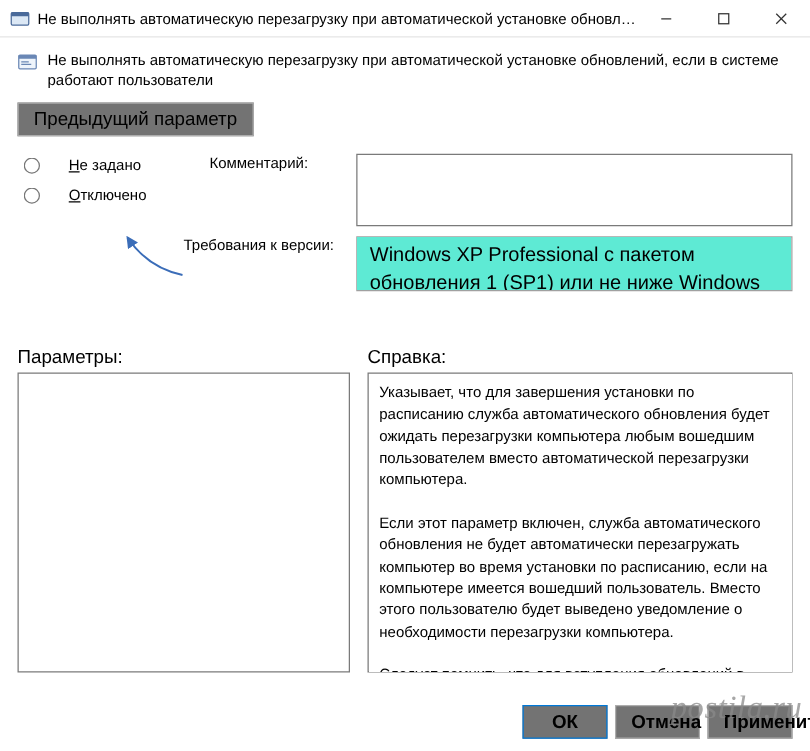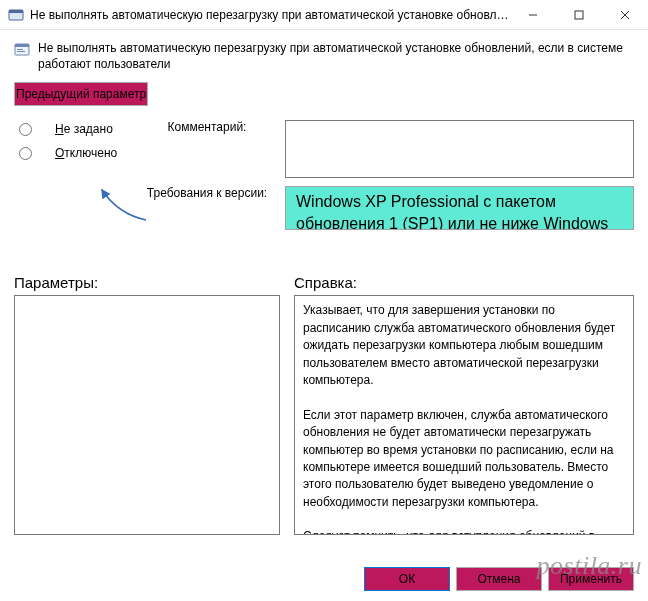--- a/index.html
+++ b/index.html
@@ -47,23 +47,23 @@
   .heading-row { display: flex; align-items: flex-start; gap: 8px; margin-bottom: 10px; }
   .heading-icon {
     width: 16px; height: 16px;
     margin-top: 2px;
     flex-shrink: 0;
   }
   .heading-text { font-size: 12px; line-height: 1.35; }
   .nav-row { display: flex; gap: 10px; margin: 6px 0 14px 0; }
   .btn {
     border: 1px solid #adadad;
-    background: #be185d;
-    padding: 4px 1px;
-    font-size: 12px;
+    background: #737373;
+    padding: 4px 12px;
+    font-size: 15px;
     font-family: inherit;
     cursor: pointer;
   }
   .btn.primary { border: 1px solid #0078d7; }
   .config-grid {
     display: grid;
     grid-template-columns: 115px 140px 1fr;
     column-gap: 8px;
     row-gap: 8px;
     align-items: start;
@@ -112,21 +112,21 @@
     background: #fff;
   }
   .panel.options { }
   .footer {
     position: absolute;
     bottom: 10px;
     right: 14px;
     display: flex;
     gap: 6px;
   }
-  .footer .btn { width: 86px; }
+  .footer .btn { width: 68px; font-weight: bold; }
   .watermark {
     position: absolute;
     right: 6px;
     bottom: 20px;
     font-size: 26px;
     color: #8a8a8a;
     letter-spacing: 0.5px;
     font-style: italic;
     font-family: Georgia, serif;
     pointer-events: none;

